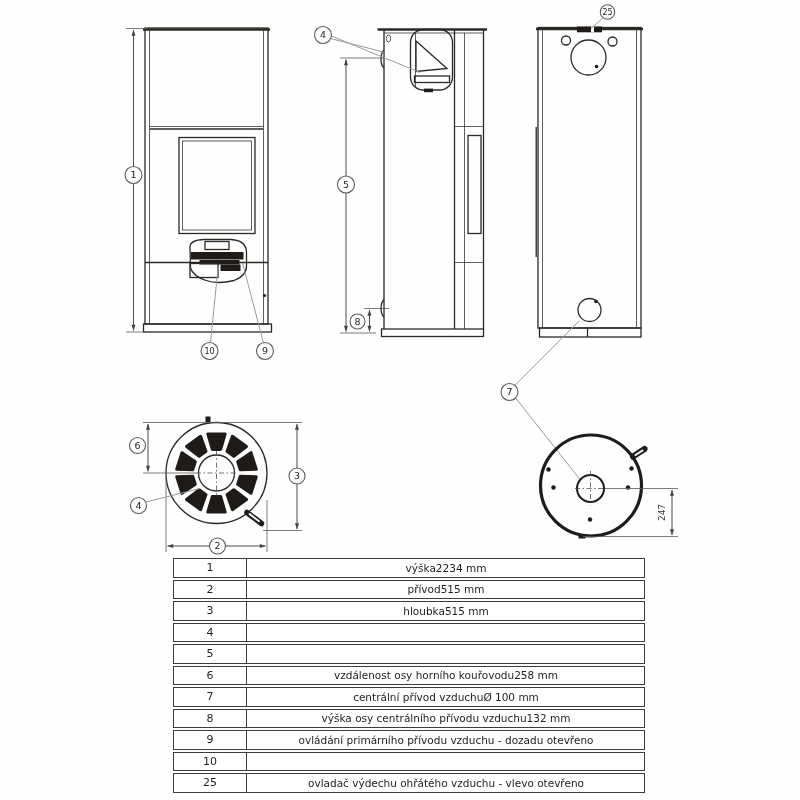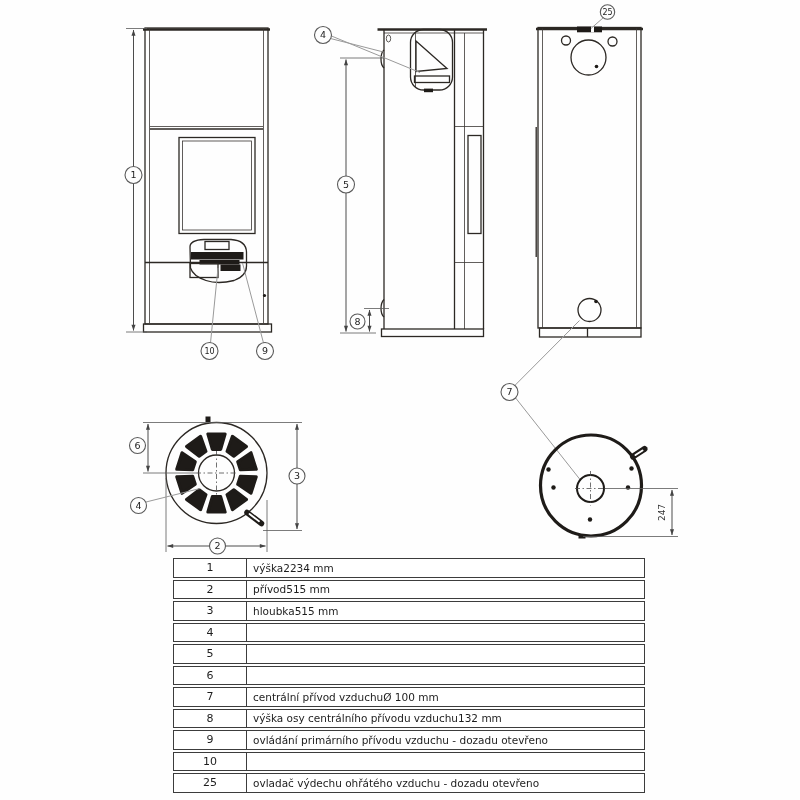--- a/index.html
+++ b/index.html
@@ -21,21 +21,21 @@
   .ctext-sm { font-size:8px; }
   .dtext { font-family:"DejaVu Sans","Liberation Sans",sans-serif; font-size:9px; fill:#333;
            text-anchor:middle; }
   .fin { fill:#1e1b18; stroke:#1e1b18; stroke-width:3; stroke-linejoin:round; }
   
   #spec-table { position:absolute; left:173px; top:558px; width:472px; }
   .t-row { display:flex; align-items:stretch; border:1px solid #3c3c3c; margin-bottom:2px;
            height:17.5px; background:#fff; }
   .t-num { width:72px; border-right:1.5px solid #3c3c3c; display:flex; align-items:center;
            justify-content:center; font-size:11px; color:#1d1d1d; }
-  .t-body { flex:1; display:flex; align-items:center; justify-content:flex-start;
+  .t-body { flex:1; display:flex; align-items:center; justify-content:center;
             padding:0 5px 0 6px; font-size:10.5px; color:#1d1d1d; white-space:nowrap; overflow:hidden; }
 </style>
 </head>
 <body>
 
 <div id="stage">
 
 <svg width="800" height="560" viewBox="0 0 800 560">
   <defs>
     <marker id="arr" viewBox="0 0 10 10" refX="9.5" refY="5" markerWidth="9" markerHeight="6" orient="auto-start-reverse">
@@ -272,20 +272,24 @@
         </div>
   </div>
   <div class="t-row">
     <div class="t-num">4</div>
   </div>
   <div class="t-row">
     <div class="t-num">5</div>
   </div>
   <div class="t-row">
     <div class="t-num">6</div>
+    <div class="t-body">
+          <span>vzdálenost osy horního kouřovodu</span>
+          <span>258 mm</span>
+        </div>
   </div>
   <div class="t-row">
     <div class="t-num">7</div>
     <div class="t-body">
           <span>centrální přívod vzduchu</span>
           <span>Ø 100 mm</span>
         </div>
   </div>
   <div class="t-row">
     <div class="t-num">8</div>
@@ -300,19 +304,19 @@
           <span>ovládání primárního přívodu vzduchu - dozadu otevřeno</span>
           <span></span>
         </div>
   </div>
   <div class="t-row">
     <div class="t-num">10</div>
   </div>
   <div class="t-row">
     <div class="t-num">25</div>
     <div class="t-body">
-          <span>ovladač výdechu ohřátého vzduchu - dozadu otevřeno</span>
+          <span>ovladač výdechu ohřátého vzduchu - vlevo otevřeno</span>
           <span></span>
         </div>
   </div>
 </div>
 
 </div>
 
 </body></html>

